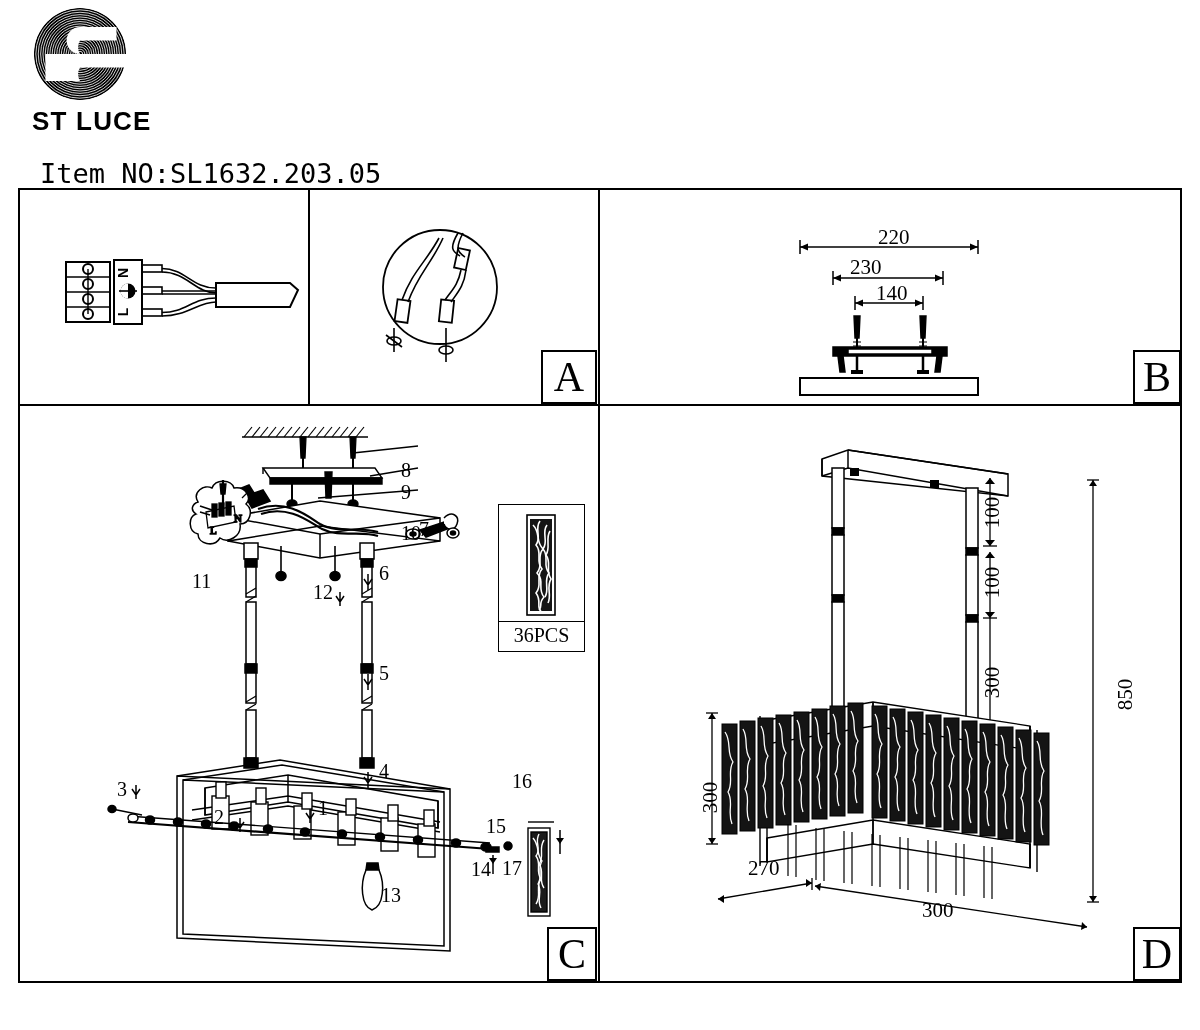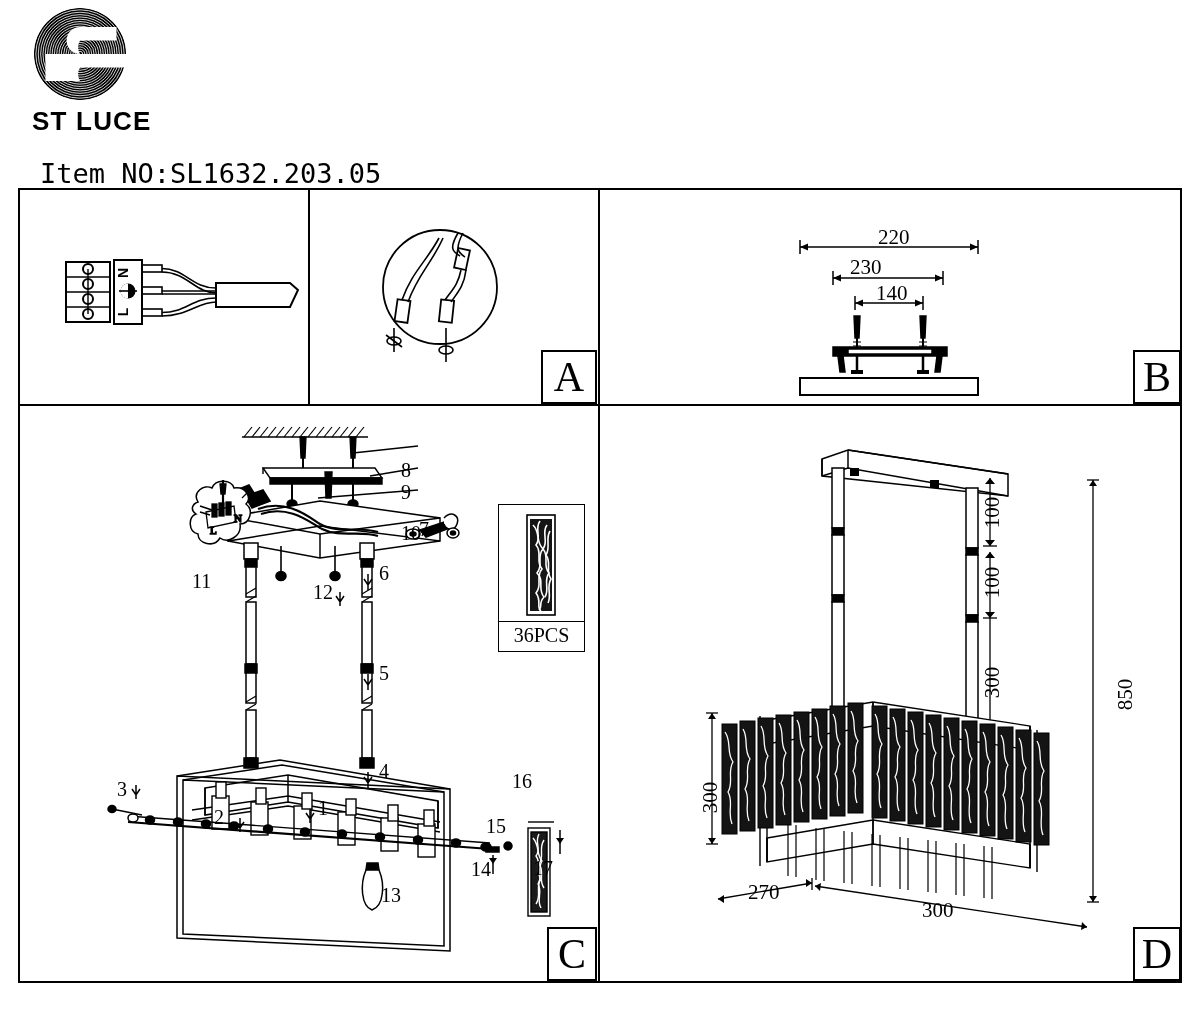--- a/index.html
+++ b/index.html
@@ -467,21 +467,21 @@
 <div class="callout" style="left:313px;top:581px;">12</div>
 <div class="callout" style="left:379px;top:662px;">5</div>
 <div class="callout" style="left:379px;top:760px;">4</div>
 <div class="callout" style="left:117px;top:778px;">3</div>
 <div class="callout" style="left:214px;top:806px;">2</div>
 <div class="callout" style="left:318px;top:797px;">1</div>
 <div class="callout" style="left:381px;top:884px;">13</div>
 <div class="callout" style="left:471px;top:858px;">14</div>
 <div class="callout" style="left:486px;top:815px;">15</div>
 <div class="callout" style="left:512px;top:770px;">16</div>
-<div class="callout" style="left:533px;top:857px;">17</div>
+<div class="callout" style="left:502px;top:857px;">17</div>
 
 <svg style="position:absolute;left:0;top:0;width:1200px;height:1030px;pointer-events:none;">
   <g stroke="#000" stroke-width="1.5" fill="none">
     <path d="M 368 772 l 0 16 M 364 777 l 4 6 l 4 -6"></path>
     <path d="M 368 674 l 0 16 M 364 679 l 4 6 l 4 -6"></path>
     <path d="M 368 574 l 0 16 M 364 579 l 4 6 l 4 -6"></path>
     <path d="M 340 592 l 0 14 M 336 596 l 4 6 l 4 -6"></path>
     <path d="M 310 809 l 0 14 M 306 813 l 4 6 l 4 -6"></path>
     <path d="M 240 818 l 0 14 M 236 822 l 4 6 l 4 -6"></path>
     <path d="M 136 785 l 0 14 M 132 789 l 4 6 l 4 -6"></path>
@@ -649,18 +649,18 @@
       <path d="M 481 524 l 6 -3 l -5 -5" fill="#000" stroke="none"></path>
     </g>
   </svg>
 </div>
 
 <div class="dim vert" style="left:977px;top:500px;transform:rotate(-90deg);">100</div>
 <div class="dim vert" style="left:977px;top:570px;transform:rotate(-90deg);">100</div>
 <div class="dim vert" style="left:977px;top:670px;transform:rotate(-90deg);">300</div>
 <div class="dim vert" style="left:1110px;top:682px;transform:rotate(-90deg);">850</div>
 <div class="dim vert" style="left:695px;top:785px;transform:rotate(-90deg);">300</div>
-<div class="dim" style="left:748px;top:880px;">270</div>
+<div class="dim" style="left:748px;top:856px;">270</div>
 <div class="dim" style="left:922px;top:898px;">300</div>
 
 <div class="letter-box" style="left:1133px;top:927px;width:48px;height:54px;">
   <span>D</span>
 </div>
 
 </body></html>

